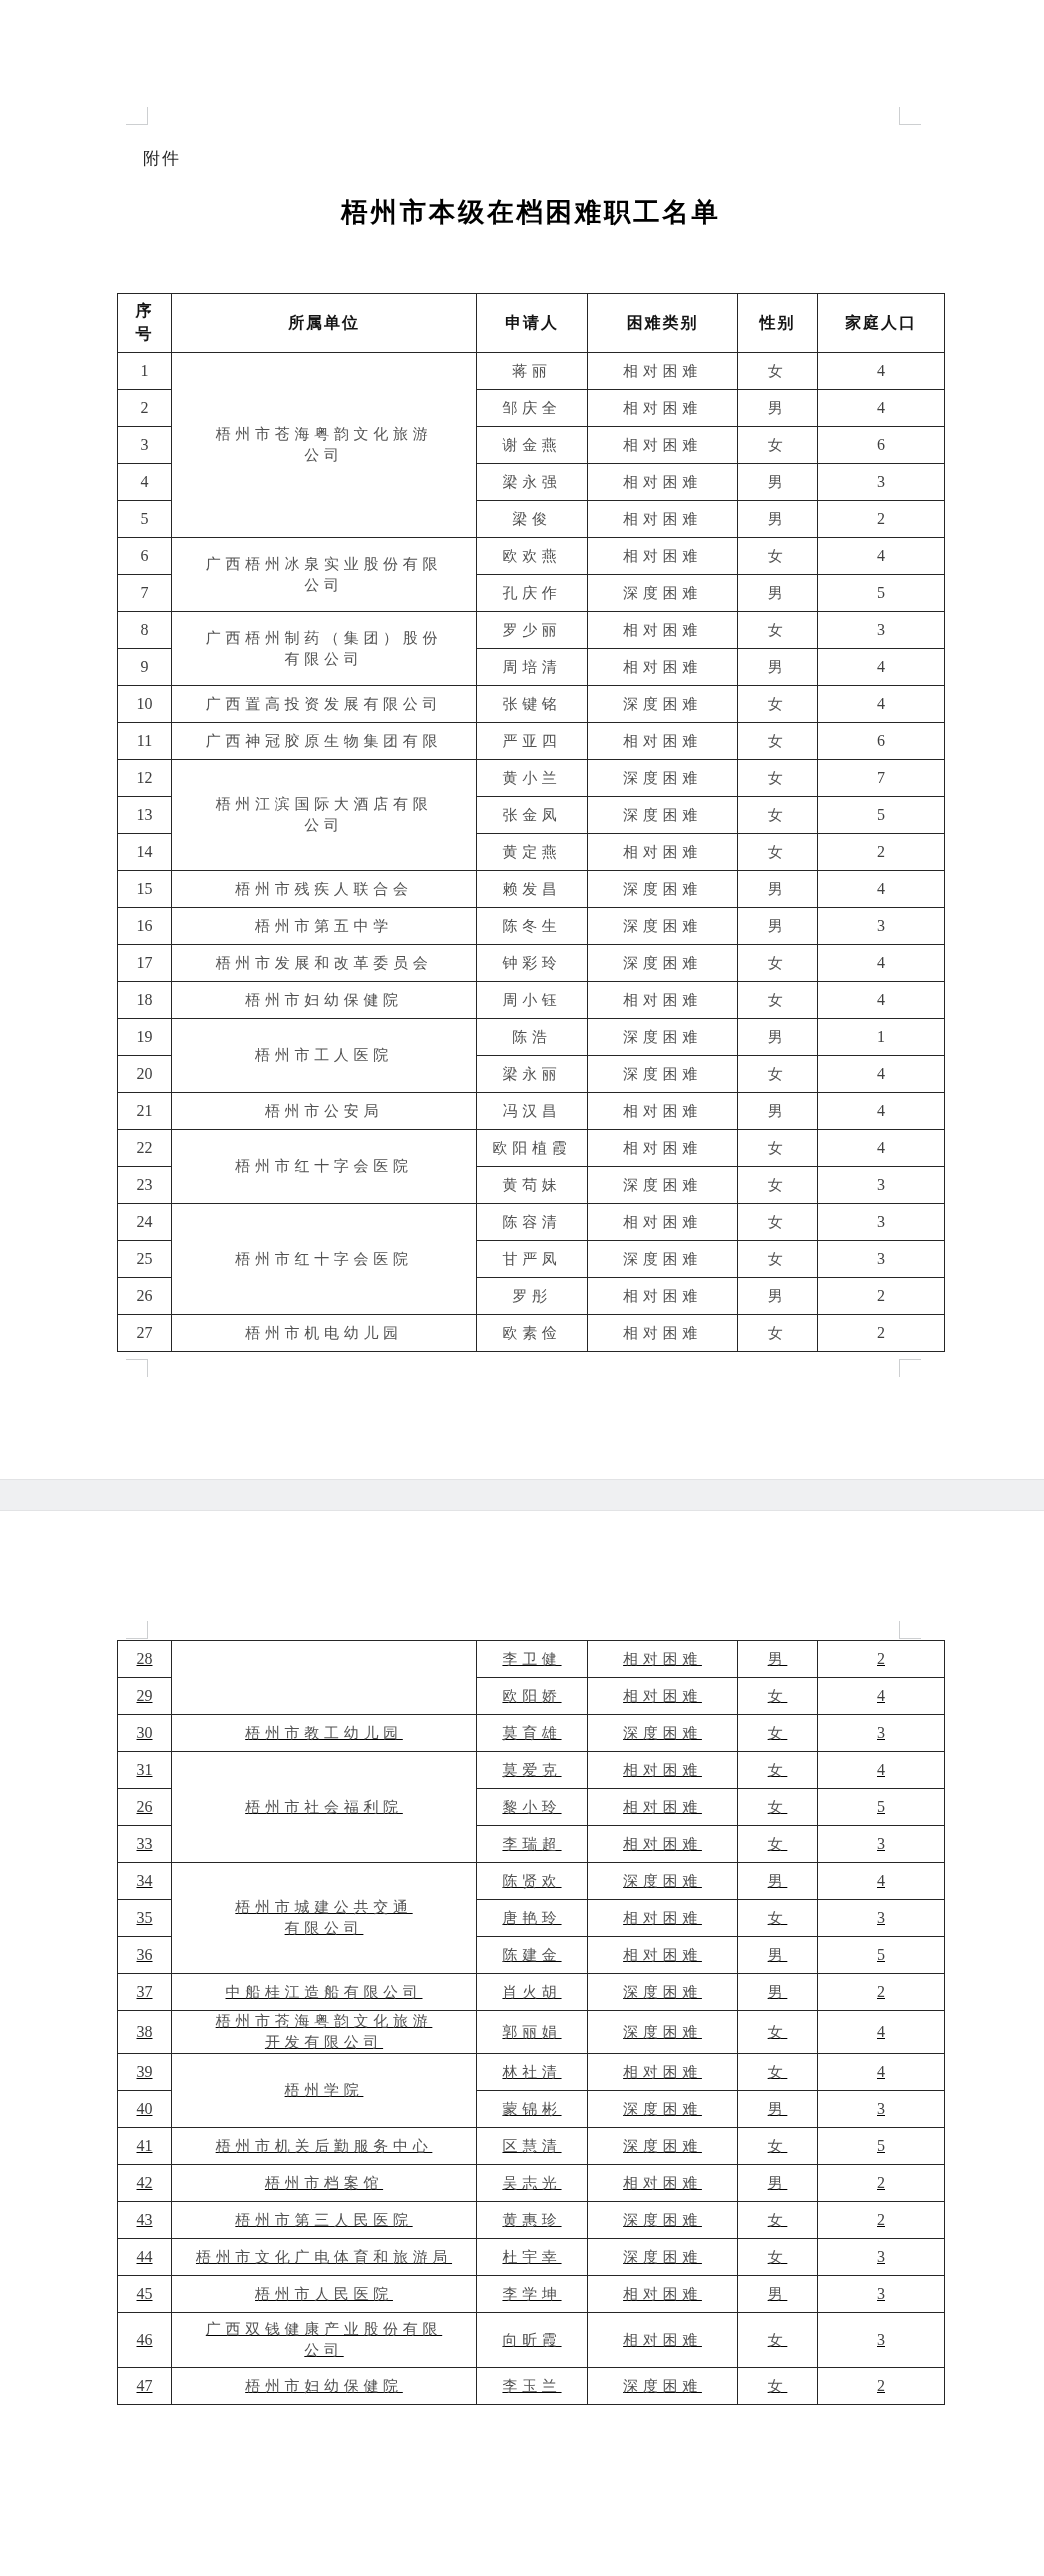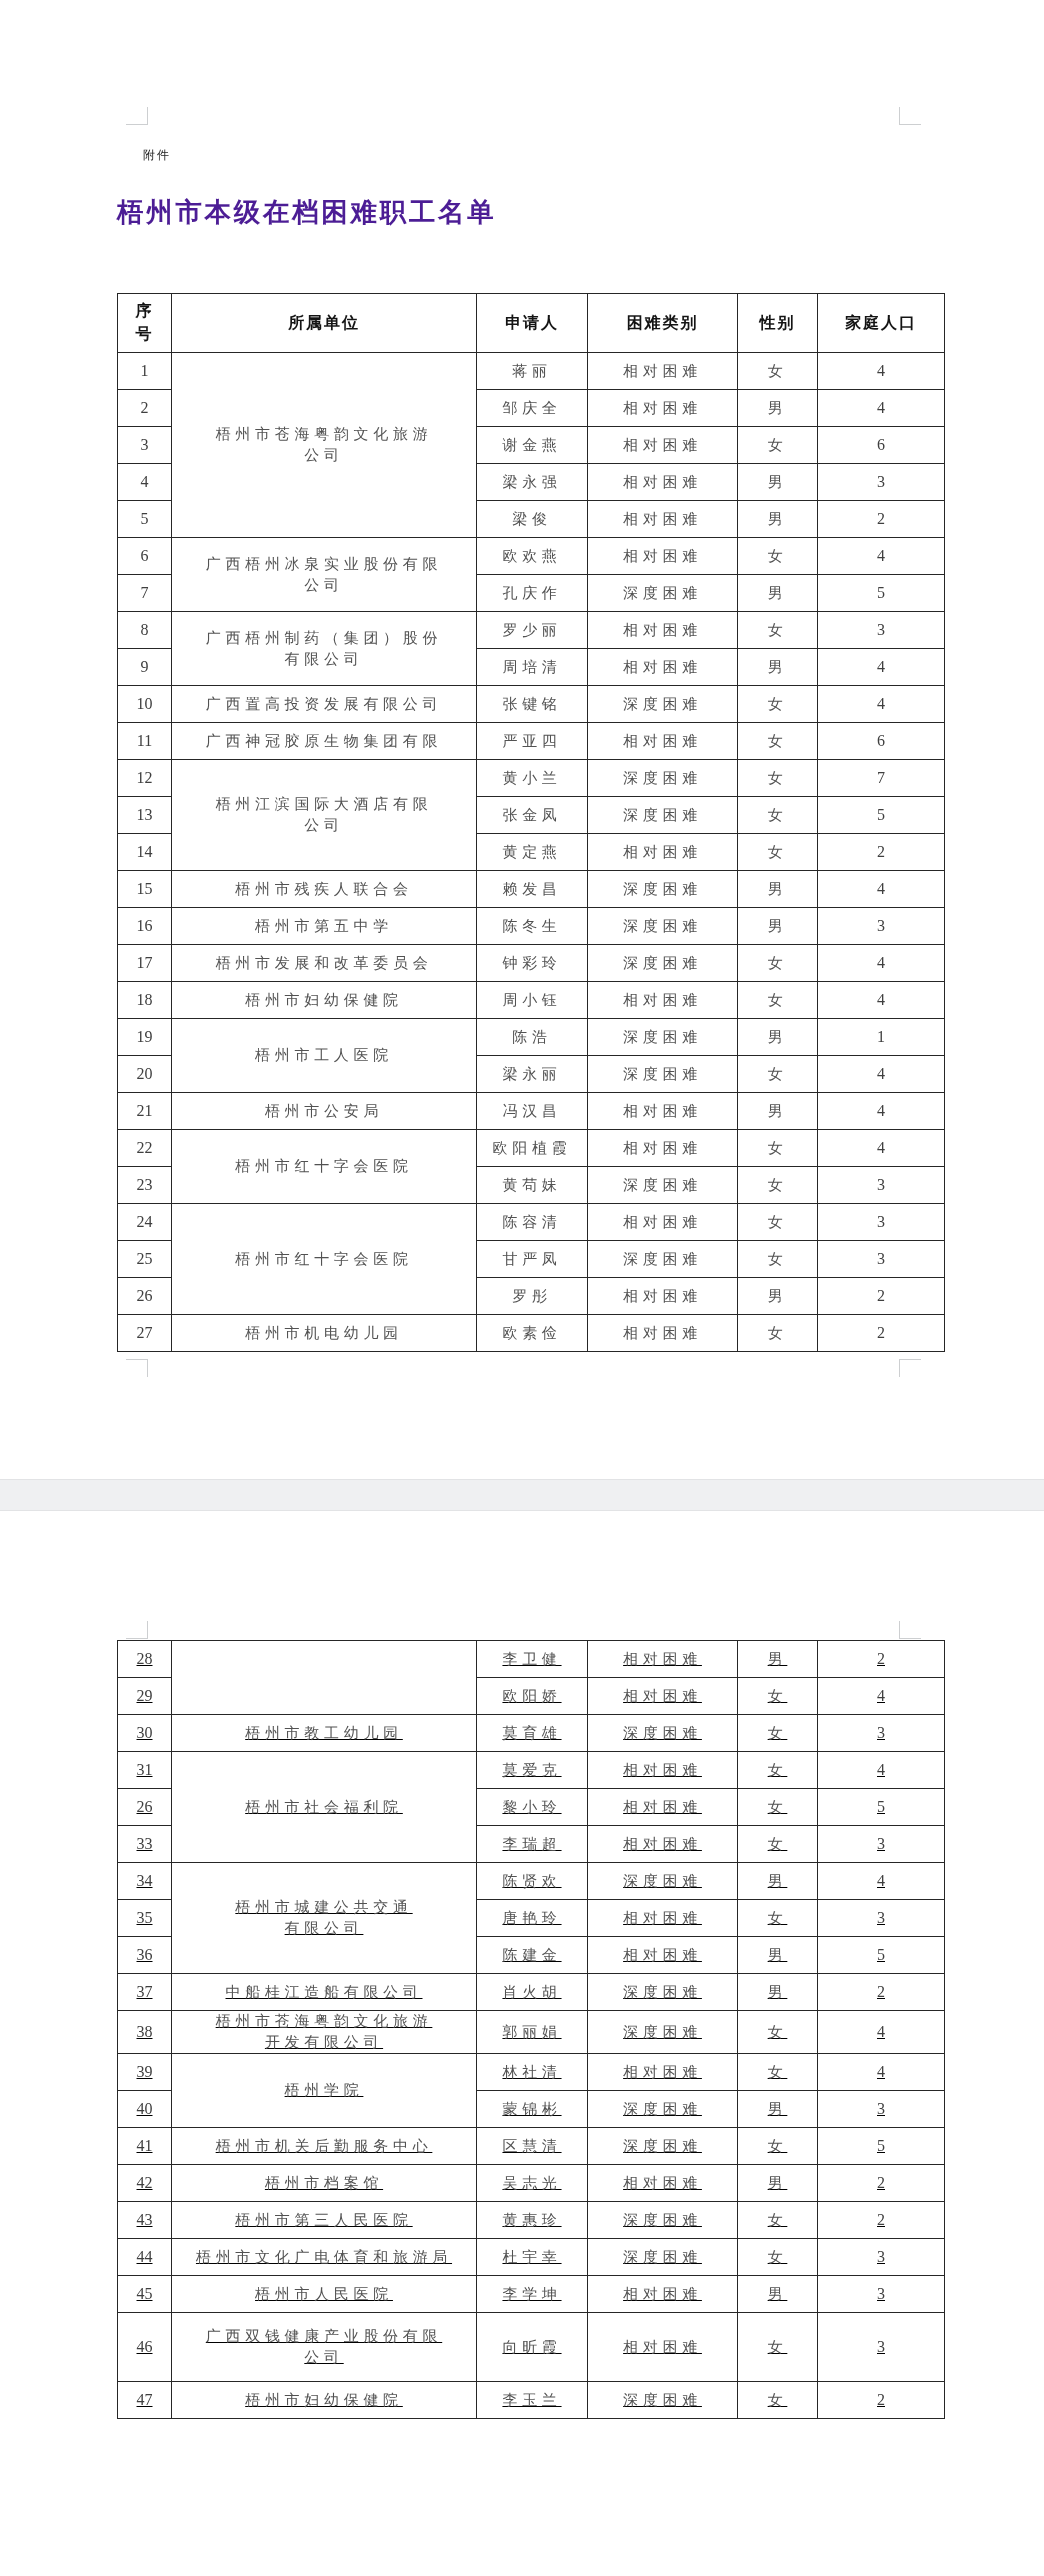--- a/index.html
+++ b/index.html
@@ -7,28 +7,29 @@
     position:relative;
     width:1045px;height:2576px;
     background:#ffffff;
     overflow:hidden;
     font-family:"Liberation Serif",serif;
   }
   
   .attachment{
     position:absolute;left:143px;top:147px;
     font-family:"Liberation Sans",sans-serif;
-    font-size:12px;color:#262626;letter-spacing:1.9px;
+    font-size:17px;color:#262626;letter-spacing:1.9px;
   }
   
   .doc-title{
     position:absolute;left:117px;top:191px;width:828px;
+    text-align:center;
     font-family:"Liberation Serif",serif;
     font-weight:bold;font-size:26.4px;line-height:42px;
-    color:#4c1d95;letter-spacing:2.8px;
+    color:#000000;letter-spacing:2.8px;
     margin:0;
   }
   
   table.roster{
     position:absolute;left:117px;
     width:828px;table-layout:fixed;
     border-collapse:collapse;
     border:1.9px solid #1b1b1b;
     background:#ffffff;
   }
@@ -470,21 +471,21 @@
           <td class="family-size-cell">3</td>
         </tr>
         <tr>
           <td class="seq-cell">45</td>
           <td class="unit-cell">梧州市人民医院</td>
           <td class="applicant-cell">李学坤</td>
           <td class="category-cell">相对困难</td>
           <td class="gender-cell">男</td>
           <td class="family-size-cell">3</td>
         </tr>
-        <tr style="height: 69px;">
+        <tr style="height: 55px;">
           <td class="seq-cell">46</td>
           <td class="unit-cell">广西双钱健康产业股份有限
 公司</td>
           <td class="applicant-cell">向昕霞</td>
           <td class="category-cell">相对困难</td>
           <td class="gender-cell">女</td>
           <td class="family-size-cell">3</td>
         </tr>
         <tr>
           <td class="seq-cell">47</td>

